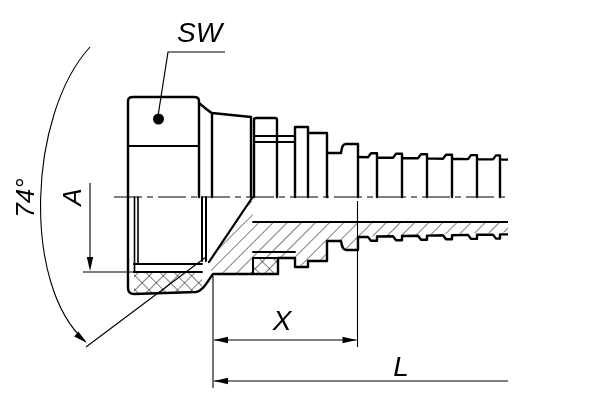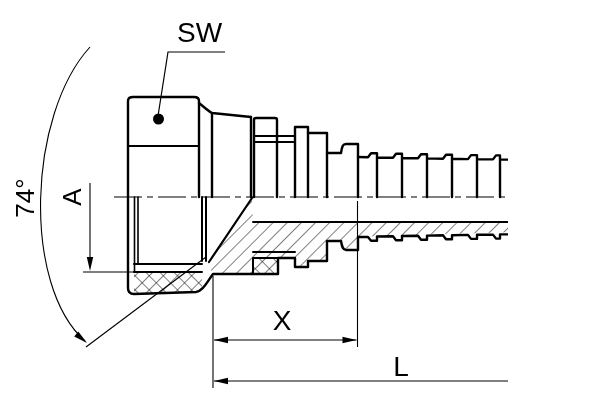--- a/index.html
+++ b/index.html
@@ -1,17 +1,17 @@
 <!DOCTYPE html>
 <html style="--line: #000000; --bg: #ffffff;"><head>
 <meta charset="utf-8">
 <style>
   :root { --line: #000000; --bg: #ffffff; }
   html, body { margin: 0; padding: 0; background: var(--bg); }
-  .stage { width: 508px; height: 400px; position: relative; background: var(--bg); overflow: hidden; }
+  .stage { width: 508px; height: 400px; position: relative; background: var(--bg); overflow: hidden; font-style: italic; }
   svg { display: block; }
   text {
     font-family: "Liberation Sans", "DejaVu Sans", sans-serif;
     fill: var(--line);
   }
   .lbl-lg { font-size: 28px; }
   .lbl-md { font-size: 26px; }
 </style>
 </head>
 <body>

